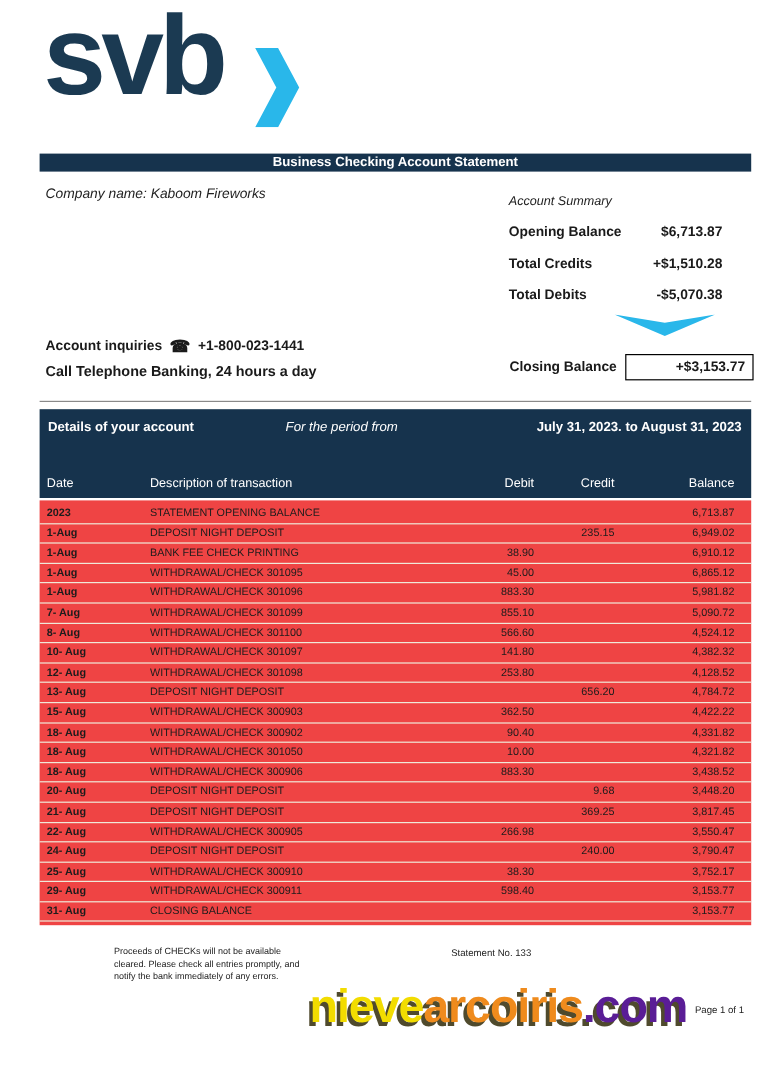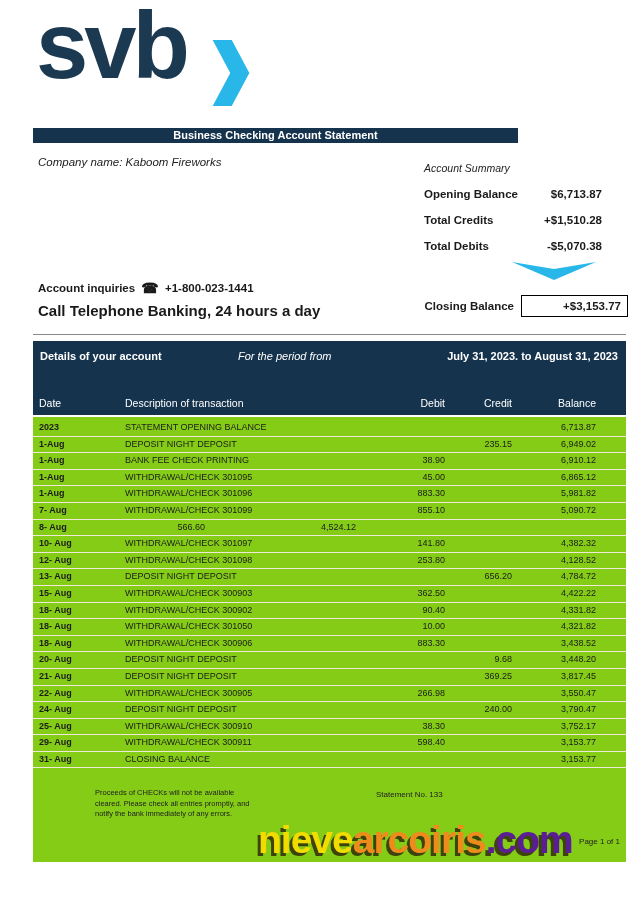--- a/index.html
+++ b/index.html
@@ -6,56 +6,56 @@
   .page {
     position:relative; width:634px; height:898px; background:#ffffff;
     font-family:"Liberation Sans", sans-serif; overflow:hidden; color:#1a1a1a;
   }
   
   .logo { position:absolute; left:36px; top:-8px; height:130px; }
   .logo-text { font-size:94px; font-weight:bold; color:#1b3a52; letter-spacing:-4px; line-height:1.15; }
   .logo-chevron { position:absolute; left:172px; top:48px; }
   
   .title-bar {
-    position:absolute; left:33px; top:128px; width:485px; height:15px;
+    position:absolute; left:33px; top:128px; width:593px; height:15px;
     background:#16334d; color:#fff; font-size:11px; font-weight:bold;
     text-align:center; line-height:15px;
   }
   
   .company { position:absolute; left:38px; top:156px; font-size:11.5px; font-style:italic; color:#222; }
   .summary-heading { position:absolute; left:424px; top:162px; font-size:10.5px; font-style:italic; color:#222; }
   .summary-row { position:absolute; left:424px; width:178px; display:flex; justify-content:space-between; font-weight:bold; font-size:11.5px; }
   .sr0 { top:188px; } .sr1 { top:214px;gap:32px; } .sr2 { top:240px;gap:32px; }
   .down-arrow { position:absolute; left:512px; top:262px; }
   
   .inquiries { position:absolute; left:38px; top:280px; font-size:11.5px; font-weight:bold; }
   .phone-glyph { font-size:14px; vertical-align:-1px; padding:0 3px; }
-  .hours { position:absolute; left:38px; top:302px; font-size:15px; font-weight:bold; }
+  .hours { position:absolute; left:38px; top:302px; font-size:12px; font-weight:bold; }
   .closing-label { position:absolute; left:396px; top:300px; width:118px; text-align:right; font-weight:bold; font-size:11.5px; }
   .closing-box {
     position:absolute; left:521px; top:295px; width:99px; height:20px;
     border:1px solid #000; background:#fff; display:flex; align-items:center;
     justify-content:flex-end; padding-right:6px; font-weight:bold; font-size:11.5px;
   }
   .rule { position:absolute; left:33px; top:334px; width:593px; height:1px; background:#8a8a8a; }
   
   .details { position:absolute; left:33px; top:341px; width:593px; height:74px; background:#16334d; color:#fff; }
   .details-title { position:absolute; left:7px; top:9px; font-size:11px; font-weight:bold; }
   .details-period-label { position:absolute; left:205px; top:9px; font-size:11px; font-style:italic; }
   .details-period { position:absolute; right:8px; top:9px; font-size:11px; font-weight:bold; }
   .cols { position:absolute; left:0; right:0; bottom:6px; display:flex; font-size:10.5px; }
   
   .cell { box-sizing:border-box; }
   .c-date { width:92px; padding-left:6px; }
   .c-desc { width:240px; }
   .c-debit { width:80px; text-align:right; }
   .c-credit { width:67px; text-align:right; }
-  .c-balance { width:114px; text-align:right; padding-right:30px; }
-  
-  .t-body { position:absolute; left:33px; top:417px; width:593px; height:445px; background:#84cc16; padding-top:3px; box-sizing:border-box; }
+  .c-balance { width:114px; text-align:right; padding-right:14px; }
+  
+  .t-body { position:absolute; left:33px; top:417px; width:593px; height:354px; background:#ef4444; padding-top:3px; box-sizing:border-box; }
   .t-row { display:flex; height:15.6px; line-height:15.6px; font-size:9px; color:#1c1c1c; border-bottom:1px solid #efe9d9; }
   .t-row .c-date { font-weight:bold; }
   
   .notice { position:absolute; left:95px; top:788px; width:210px; font-size:7.5px; line-height:10.5px; color:#222; }
   .stmt-no { position:absolute; left:376px; top:790px; font-size:8px; color:#222; }
   .page-no { position:absolute; left:540px; top:790px; width:80px; text-align:right; font-size:8px; color:#222;margin-top:47px; }
   
   .watermark {
     position:absolute; left:258px; top:818px; font-size:39px; font-weight:bold;
     letter-spacing:-1px; white-space:nowrap;
@@ -164,20 +164,21 @@
       </div>
       <div class="t-row">
         <div class="cell c-date">7- Aug</div>
         <div class="cell c-desc">WITHDRAWAL/CHECK 301099</div>
         <div class="cell c-debit">855.10</div>
         <div class="cell c-credit"></div>
         <div class="cell c-balance">5,090.72</div>
       </div>
       <div class="t-row">
         <div class="cell c-date">8- Aug</div>
+        <div class="cell c-desc">WITHDRAWAL/CHECK 301100</div>
         <div class="cell c-debit">566.60</div>
         <div class="cell c-credit"></div>
         <div class="cell c-balance">4,524.12</div>
       </div>
       <div class="t-row">
         <div class="cell c-date">10- Aug</div>
         <div class="cell c-desc">WITHDRAWAL/CHECK 301097</div>
         <div class="cell c-debit">141.80</div>
         <div class="cell c-credit"></div>
         <div class="cell c-balance">4,382.32</div>

